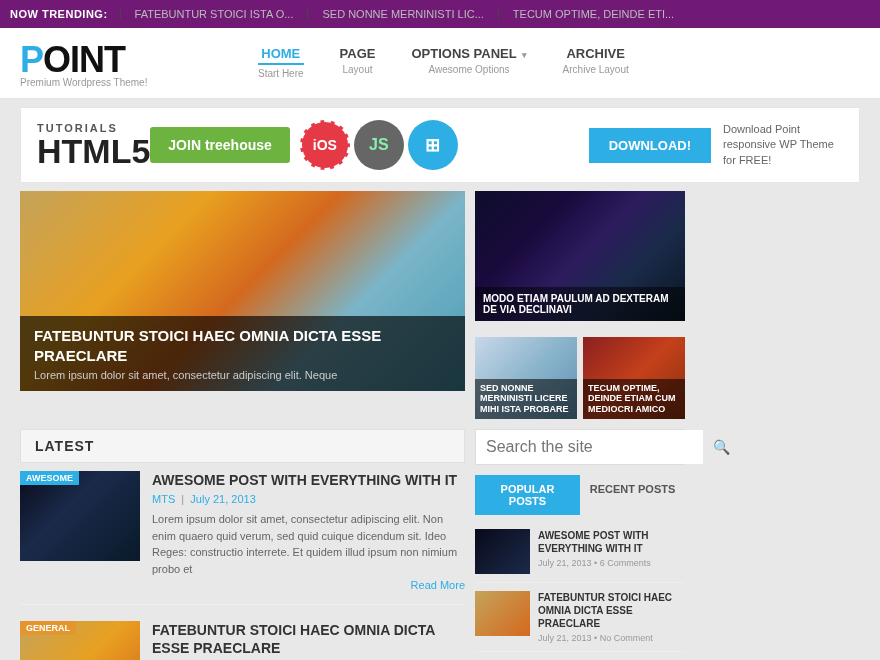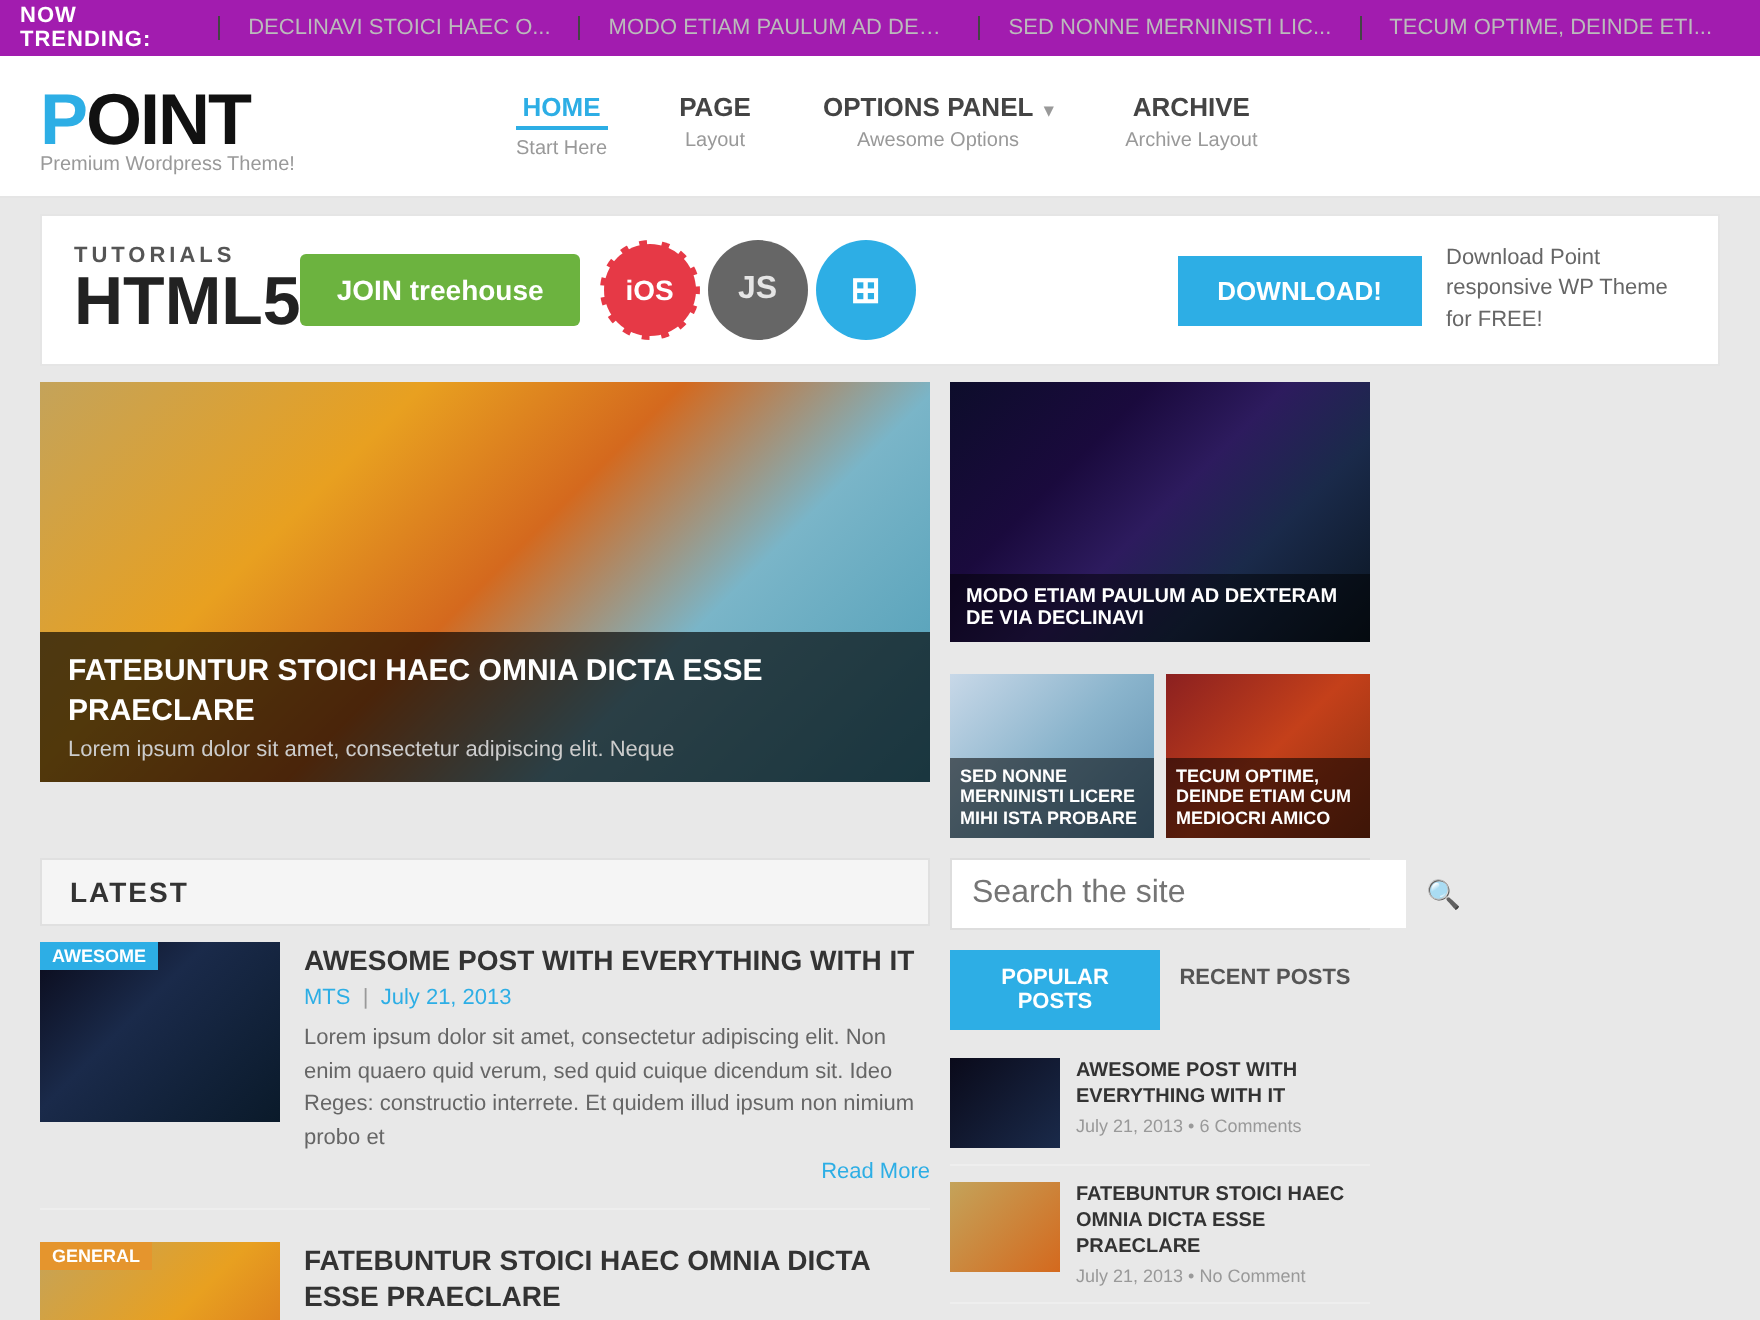--- a/index.html
+++ b/index.html
@@ -1,19 +1,19 @@
 <!DOCTYPE html>
 <html><head>
   <meta charset="utf-8">
   <style>
     * { margin: 0; padding: 0; box-sizing: border-box; }
     body { background: #e8e8e8; font-family: Arial, sans-serif; font-size: 13px; color: #333; width: 880px; }
 
     
-    .trending-bar { background: #a21caf; color: #ccc; display: flex; align-items: center; padding: 0 10px; height: 28px; font-size: 11px; }
+    .trending-bar { background: #701a75; color: #ccc; display: flex; align-items: center; padding: 0 10px; height: 28px; font-size: 11px; }
     .trending-label { color: #fff; font-weight: bold; margin-right: 12px; letter-spacing: 0.5px; }
     .trending-items { display: flex; gap: 0; flex: 1; }
     .trending-item { padding: 0 14px; border-left: 1px solid #444; color: #bbb; white-space: nowrap; overflow: hidden; text-overflow: ellipsis; max-width: 200px; }
 
     
     .header { background: #fff; display: flex; align-items: center; padding: 10px 20px; border-bottom: 1px solid #e5e5e5; }
     .logo { width: 200px; }
     .logo-text { font-size: 36px; font-weight: 900; color: #111; letter-spacing: -1px; }
     .logo-text span { color: #2daee5; }
     .logo-sub { font-size: 10px; color: #999; margin-top: -4px; }
@@ -24,21 +24,21 @@
     .nav-sub { font-size: 10px; color: #999; }
     .nav-arrow { font-size: 9px; color: #999; margin-left: 2px; }
 
     
     .banner-ad { background: #fff; margin: 8px 20px; padding: 12px 16px; display: flex; align-items: center; border: 1px solid #e5e5e5; }
     .html5-tuts { display: flex; align-items: center; }
     .join-btn { background: #6cb33f; color: #fff; font-weight: bold; font-size: 14px; padding: 10px 18px; border: none; cursor: pointer; border-radius: 3px; }
     .treehouse-icons { display: flex; gap: 4px; margin-left: 10px; }
     .icon-circle { width: 50px; height: 50px; border-radius: 50%; display: flex; align-items: center; justify-content: center; font-weight: bold; font-size: 14px; }
     .icon-ios { background: #e63946; color: #fff; border: 2px dashed #fff; }
-    .icon-js { background: #666; color: #e5e5e5; font-size: 16px; }
+    .icon-js { background: #666; color: #86efac; font-size: 16px; }
     .icon-grid { background: #2daee5; color: #fff; font-size: 18px; }
     .download-btn { margin-left: auto; background: #2daee5; color: #fff; padding: 10px 20px; font-weight: bold; font-size: 13px; cursor: pointer; border: none; }
     .download-text { font-size: 11px; color: #666; margin-left: 12px; max-width: 120px; line-height: 1.4; }
 
     
     .main-content { margin: 8px 20px; display: flex; gap: 10px; }
 
     
     .featured-section { width: 445px; }
     .featured-main { position: relative; height: 200px; background: #8b7355; overflow: hidden; }
@@ -99,22 +99,21 @@
     .sidebar-thumb-img3 { background: linear-gradient(135deg, #8ab4cc 0%, #4a8aaa 100%); width: 100%; height: 100%; }
     .sidebar-post-title { font-size: 10px; font-weight: bold; color: #333; text-transform: uppercase; line-height: 1.3; margin-bottom: 3px; }
     .sidebar-post-meta { font-size: 9px; color: #999; }
   </style>
 </head>
 <body>
 
 <div class="trending-bar">
   <span class="trending-label">NOW TRENDING:</span>
   <div class="trending-items">
-    <span class="trending-item">DECLINAVI STOICI HAEC O...</span>
-    <span class="trending-item">MODO ETIAM PAULUM AD DEX...</span>
+    <span class="trending-item">FATEBUNTUR STOICI ISTA O...</span>
     <span class="trending-item">SED NONNE MERNINISTI LIC...</span>
     <span class="trending-item">TECUM OPTIME, DEINDE ETI...</span>
   </div>
 </div>
 
 <div class="header">
   <div class="logo">
     <div class="logo-text"><span>P</span>OINT</div>
     <div class="logo-sub">Premium Wordpress Theme!</div>
   </div>

